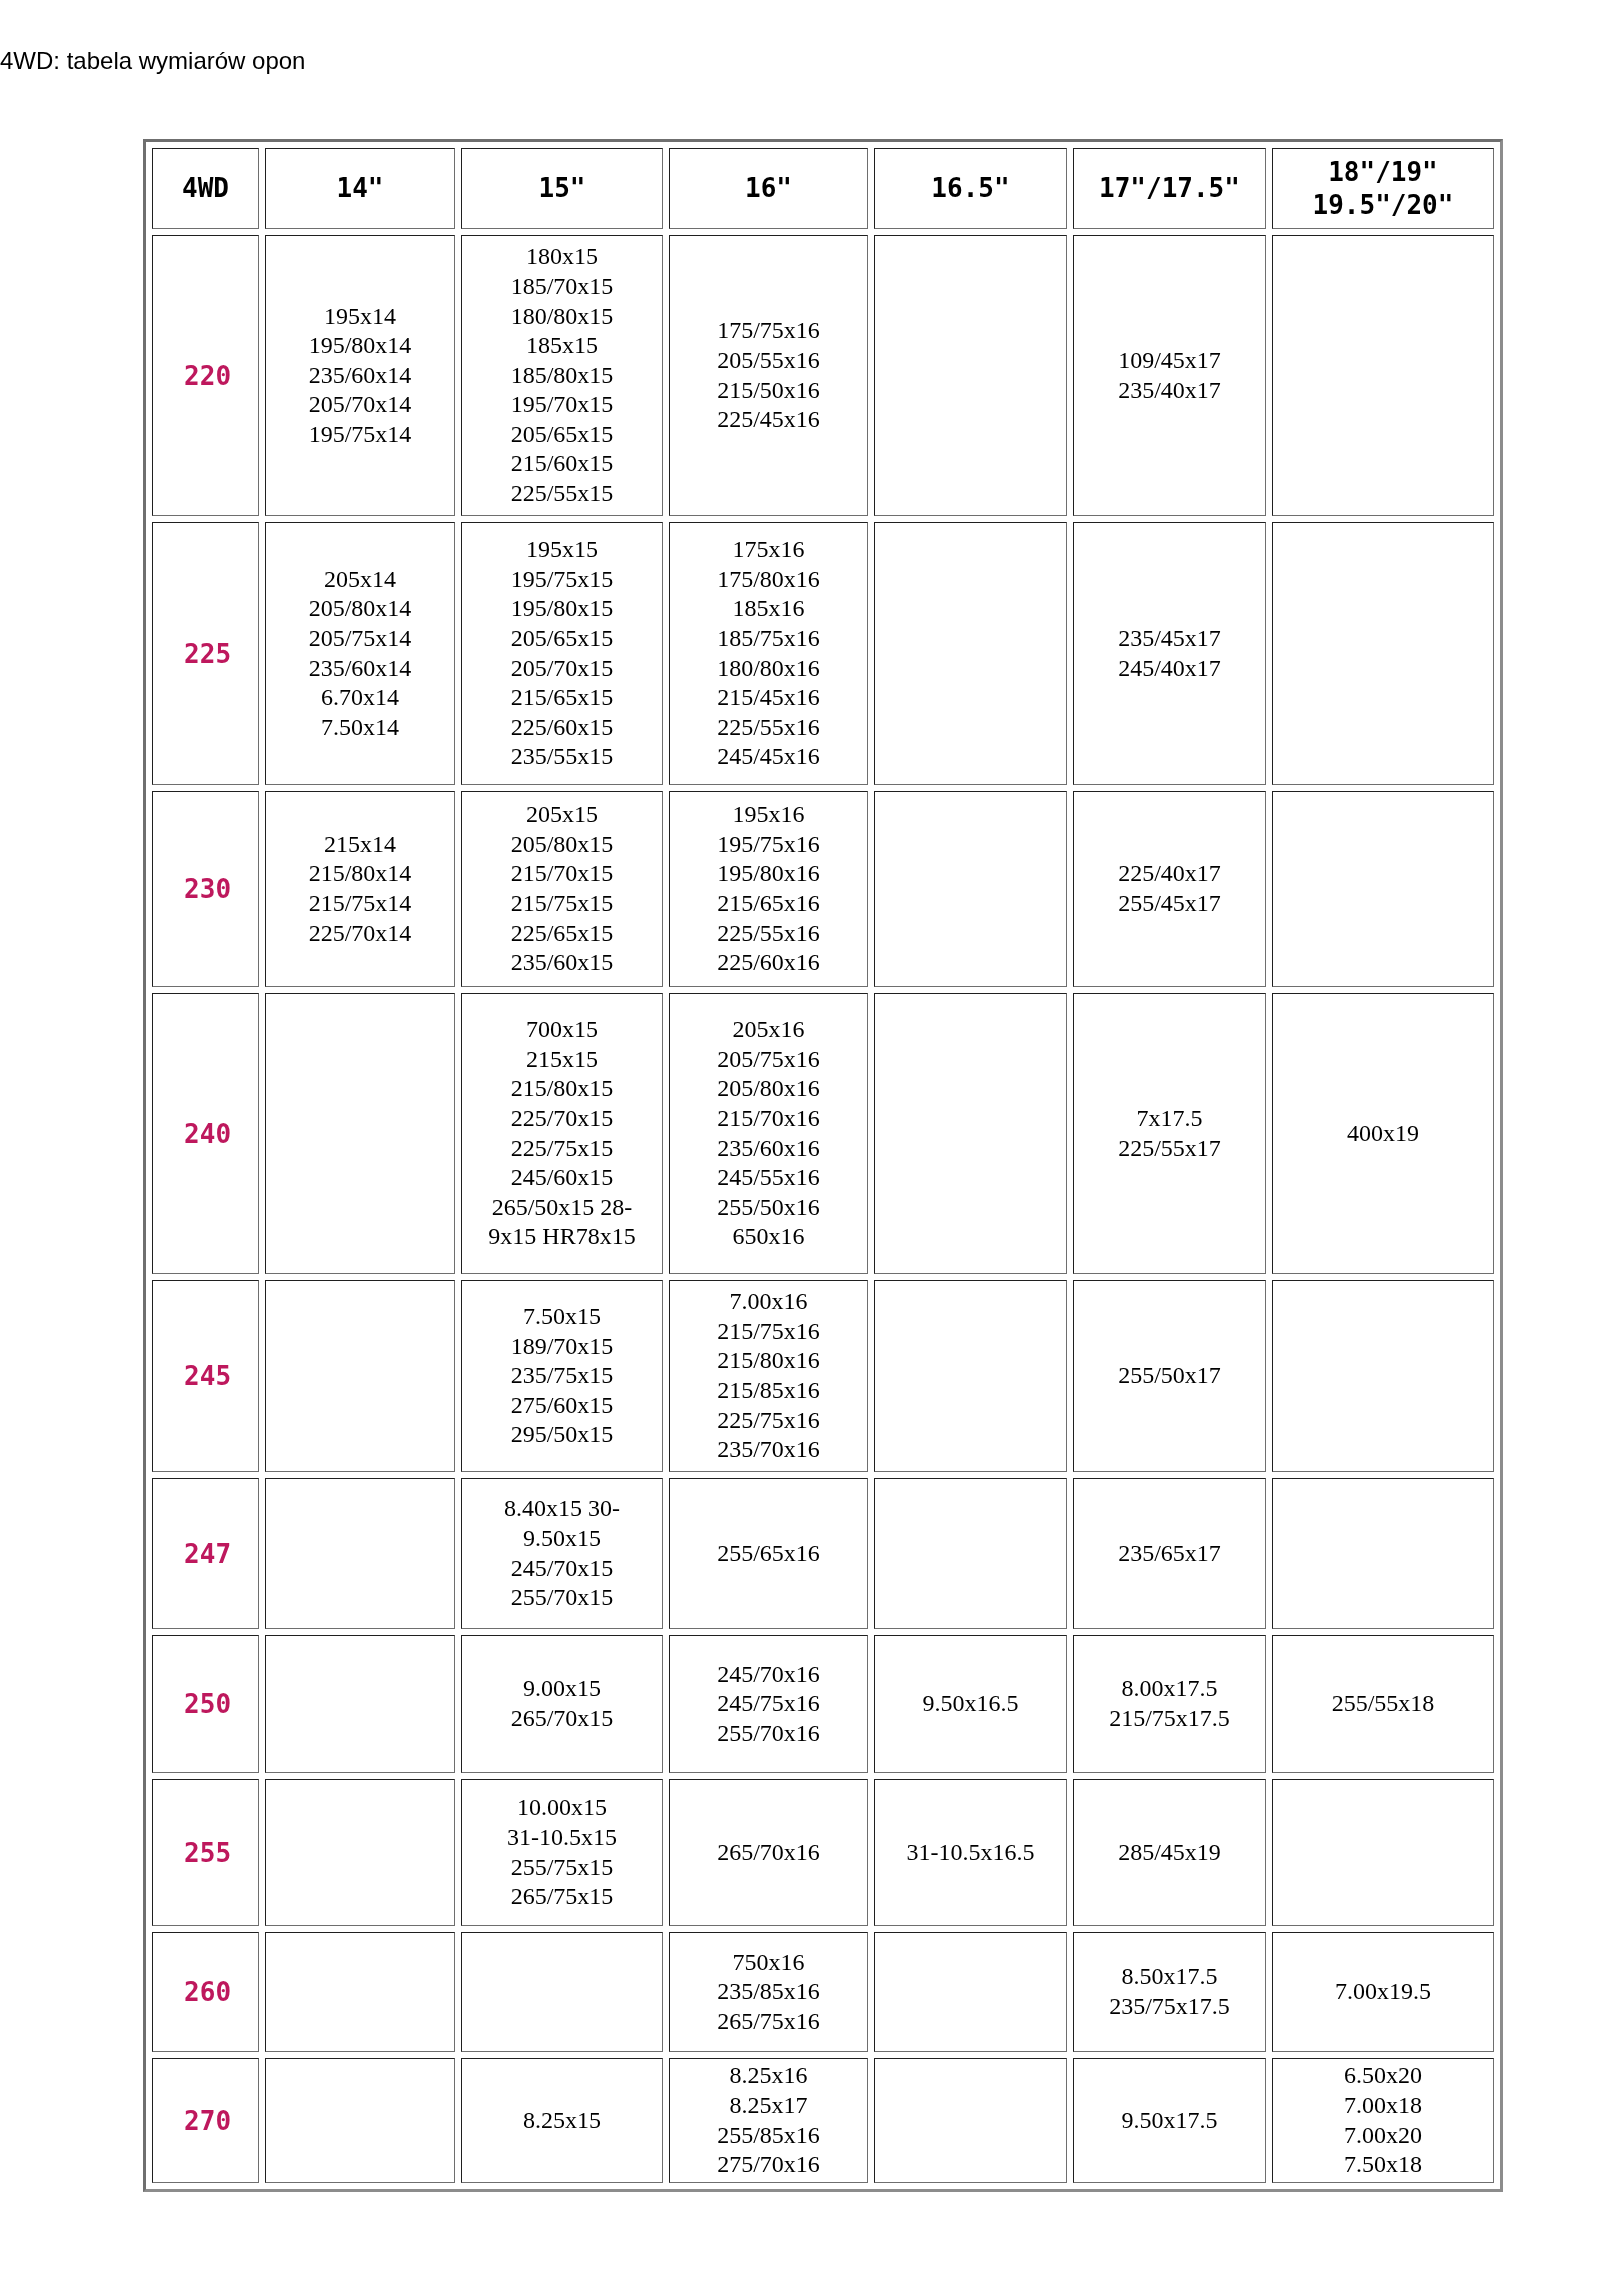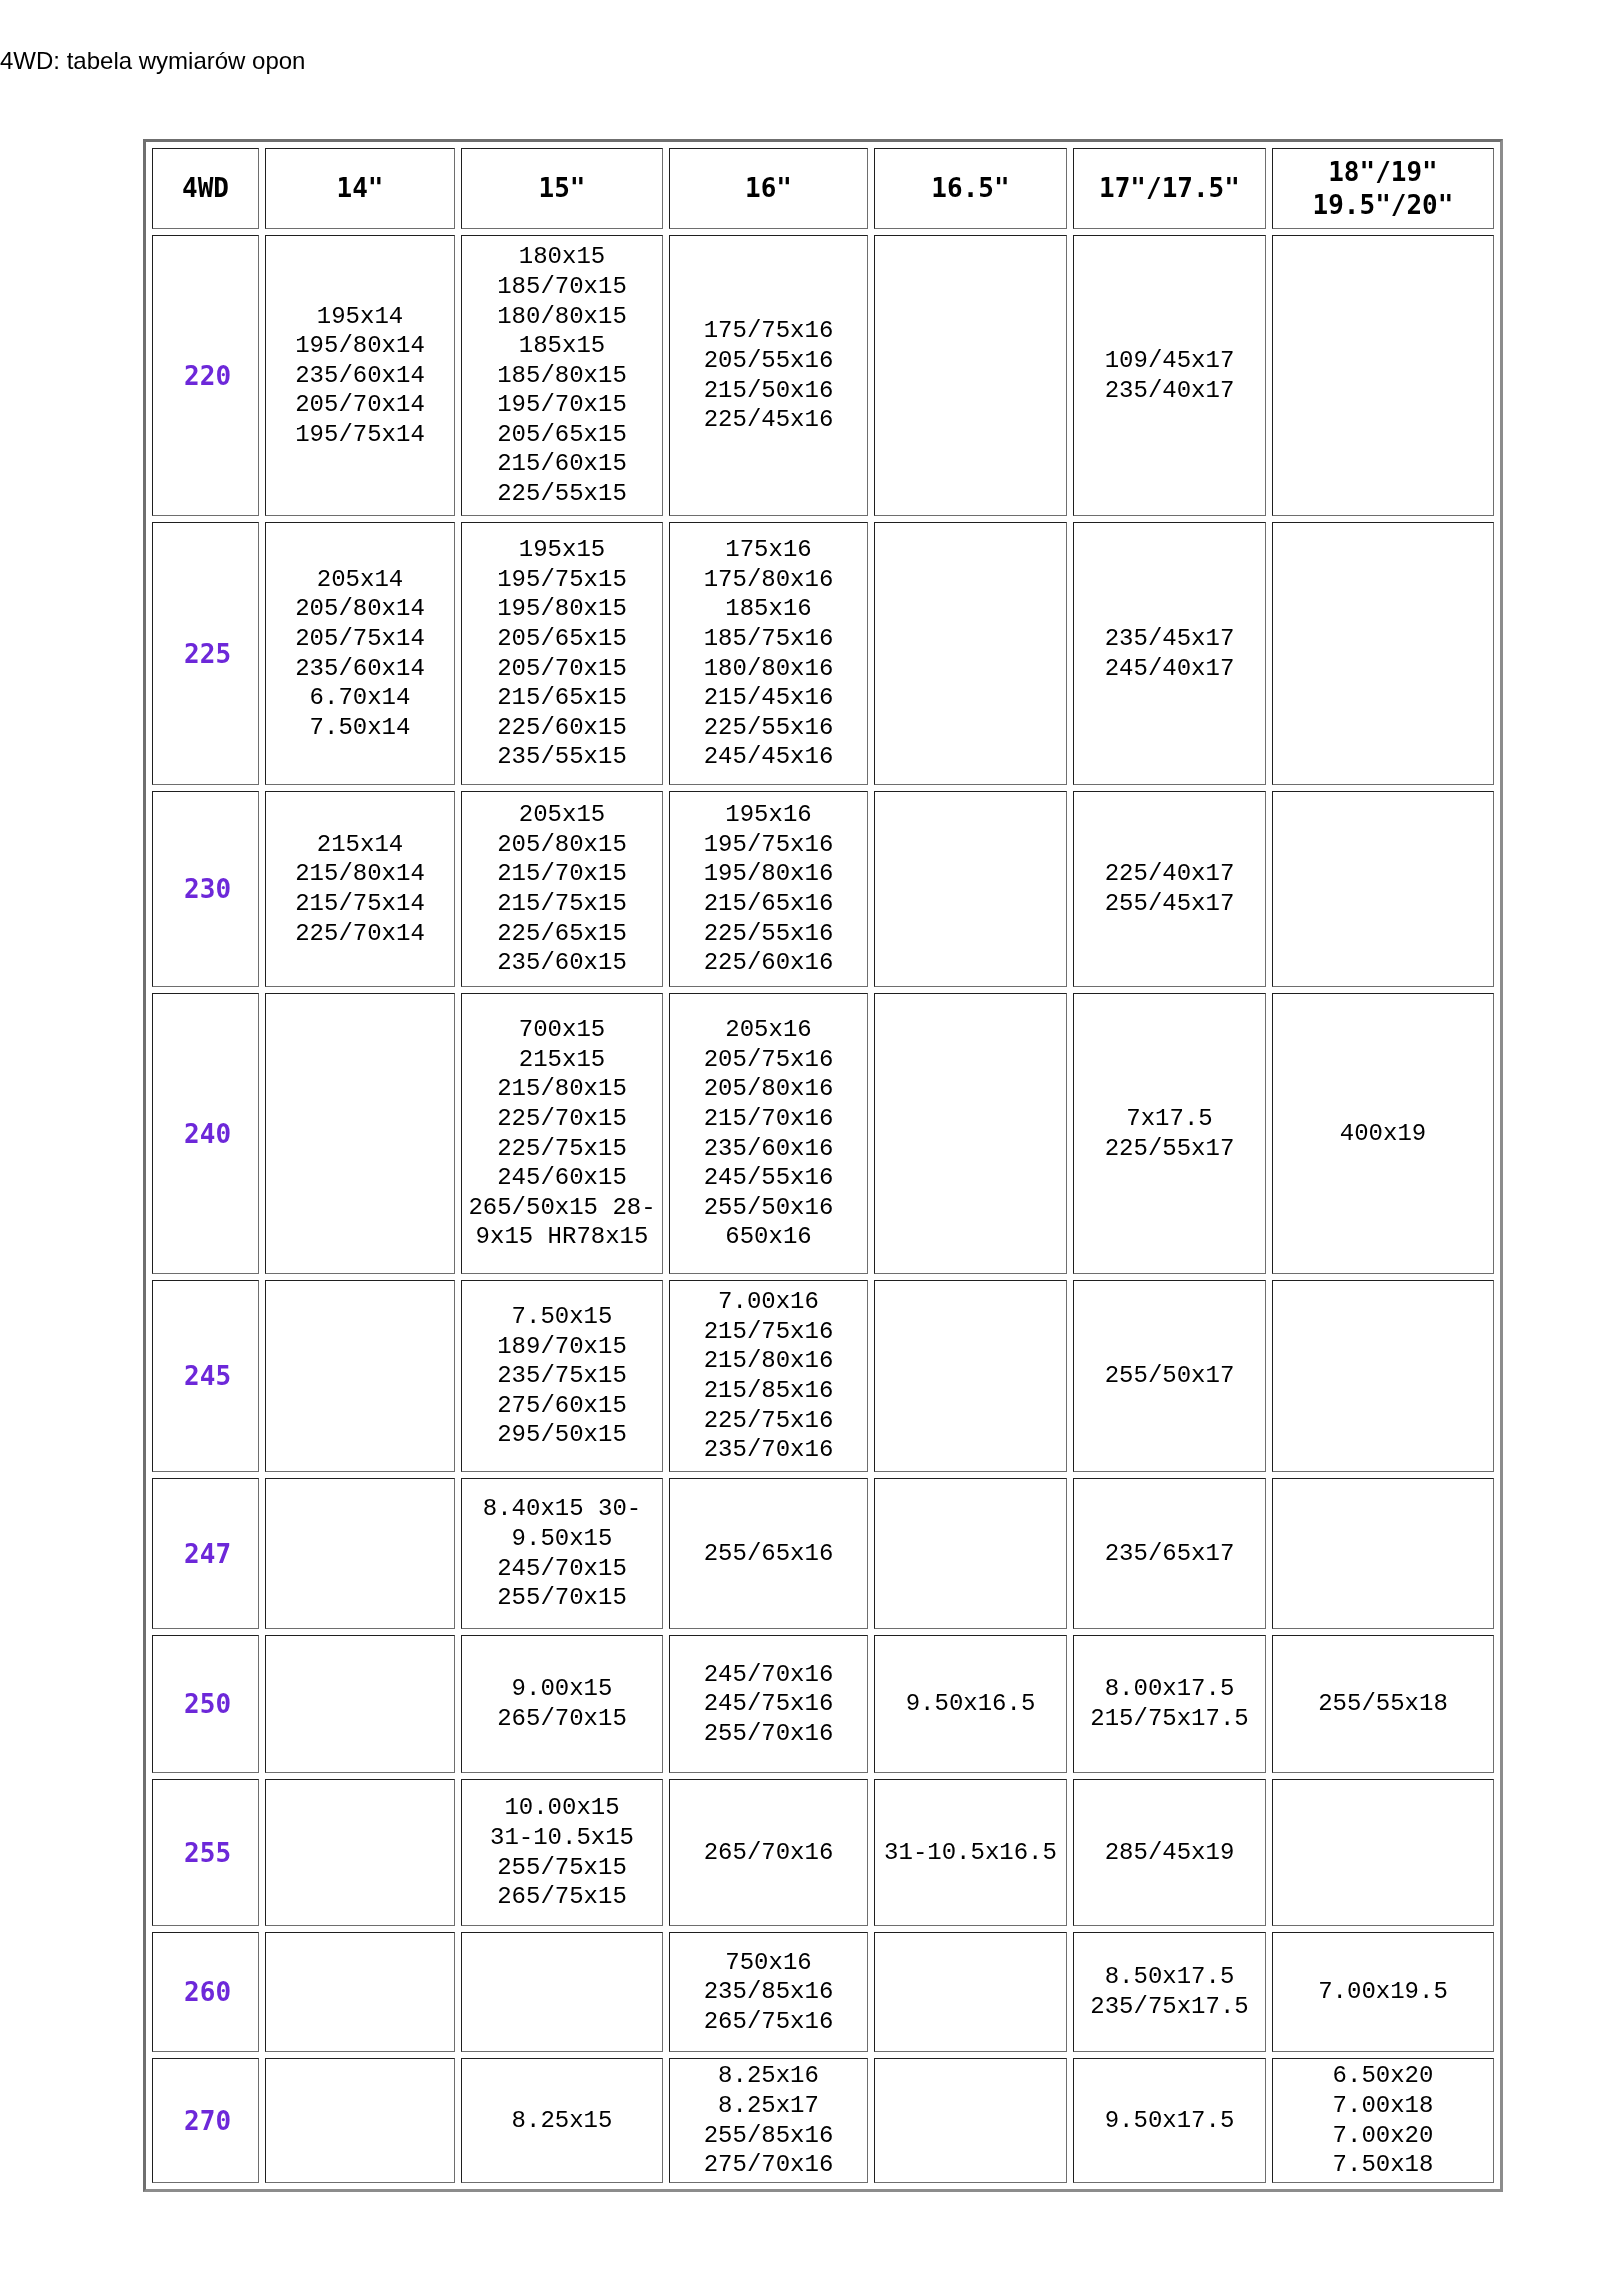--- a/index.html
+++ b/index.html
@@ -58,25 +58,25 @@
     font-family: "DejaVu Sans Mono", monospace;
     font-weight: bold;
     font-size: 26px;
     line-height: 33px;
     color: #000000;
   }
   .row-label {
     font-family: "DejaVu Sans Mono", monospace;
     font-weight: bold;
     font-size: 26px;
-    color: #6d28d9;
+    color: #be185d;
     padding-left: 6px;
   }
   .size-cell {
-    font-family: Liberation Mono, monospace;
+    font-family: Liberation Serif, serif;
     font-size: 24px;
     line-height: 29.6px;
     color: #000000;
   }
   thead tr { height: 81px; margin-left: 30px; }
   tbody tr:nth-child(1)  { height: 281px; }
   tbody tr:nth-child(2)  { height: 263px; }
   tbody tr:nth-child(3)  { height: 196px; }
   tbody tr:nth-child(4)  { height: 281px; }
   tbody tr:nth-child(5)  { height: 192px; }

